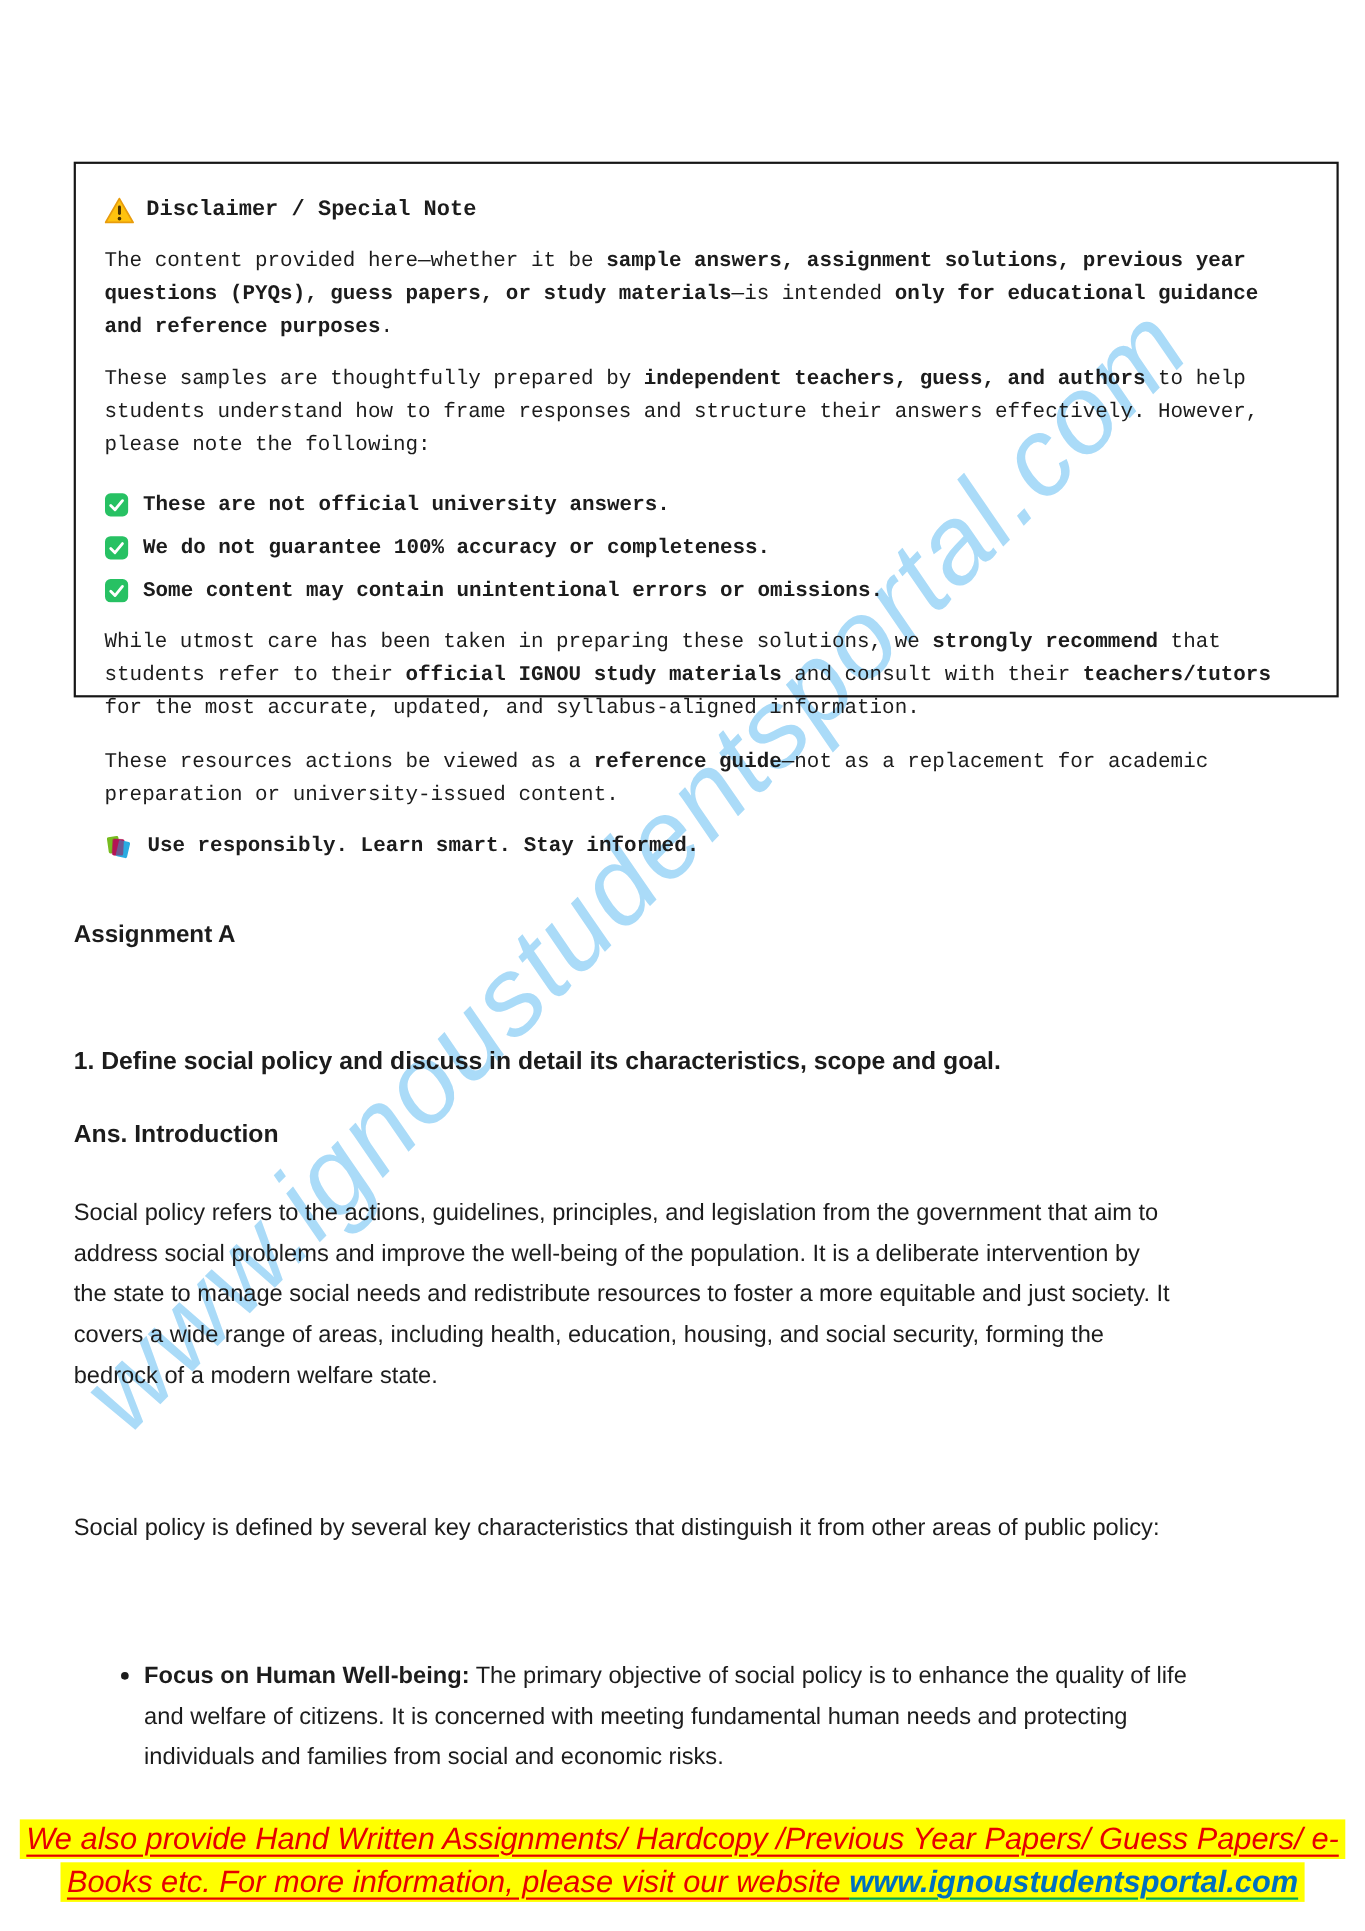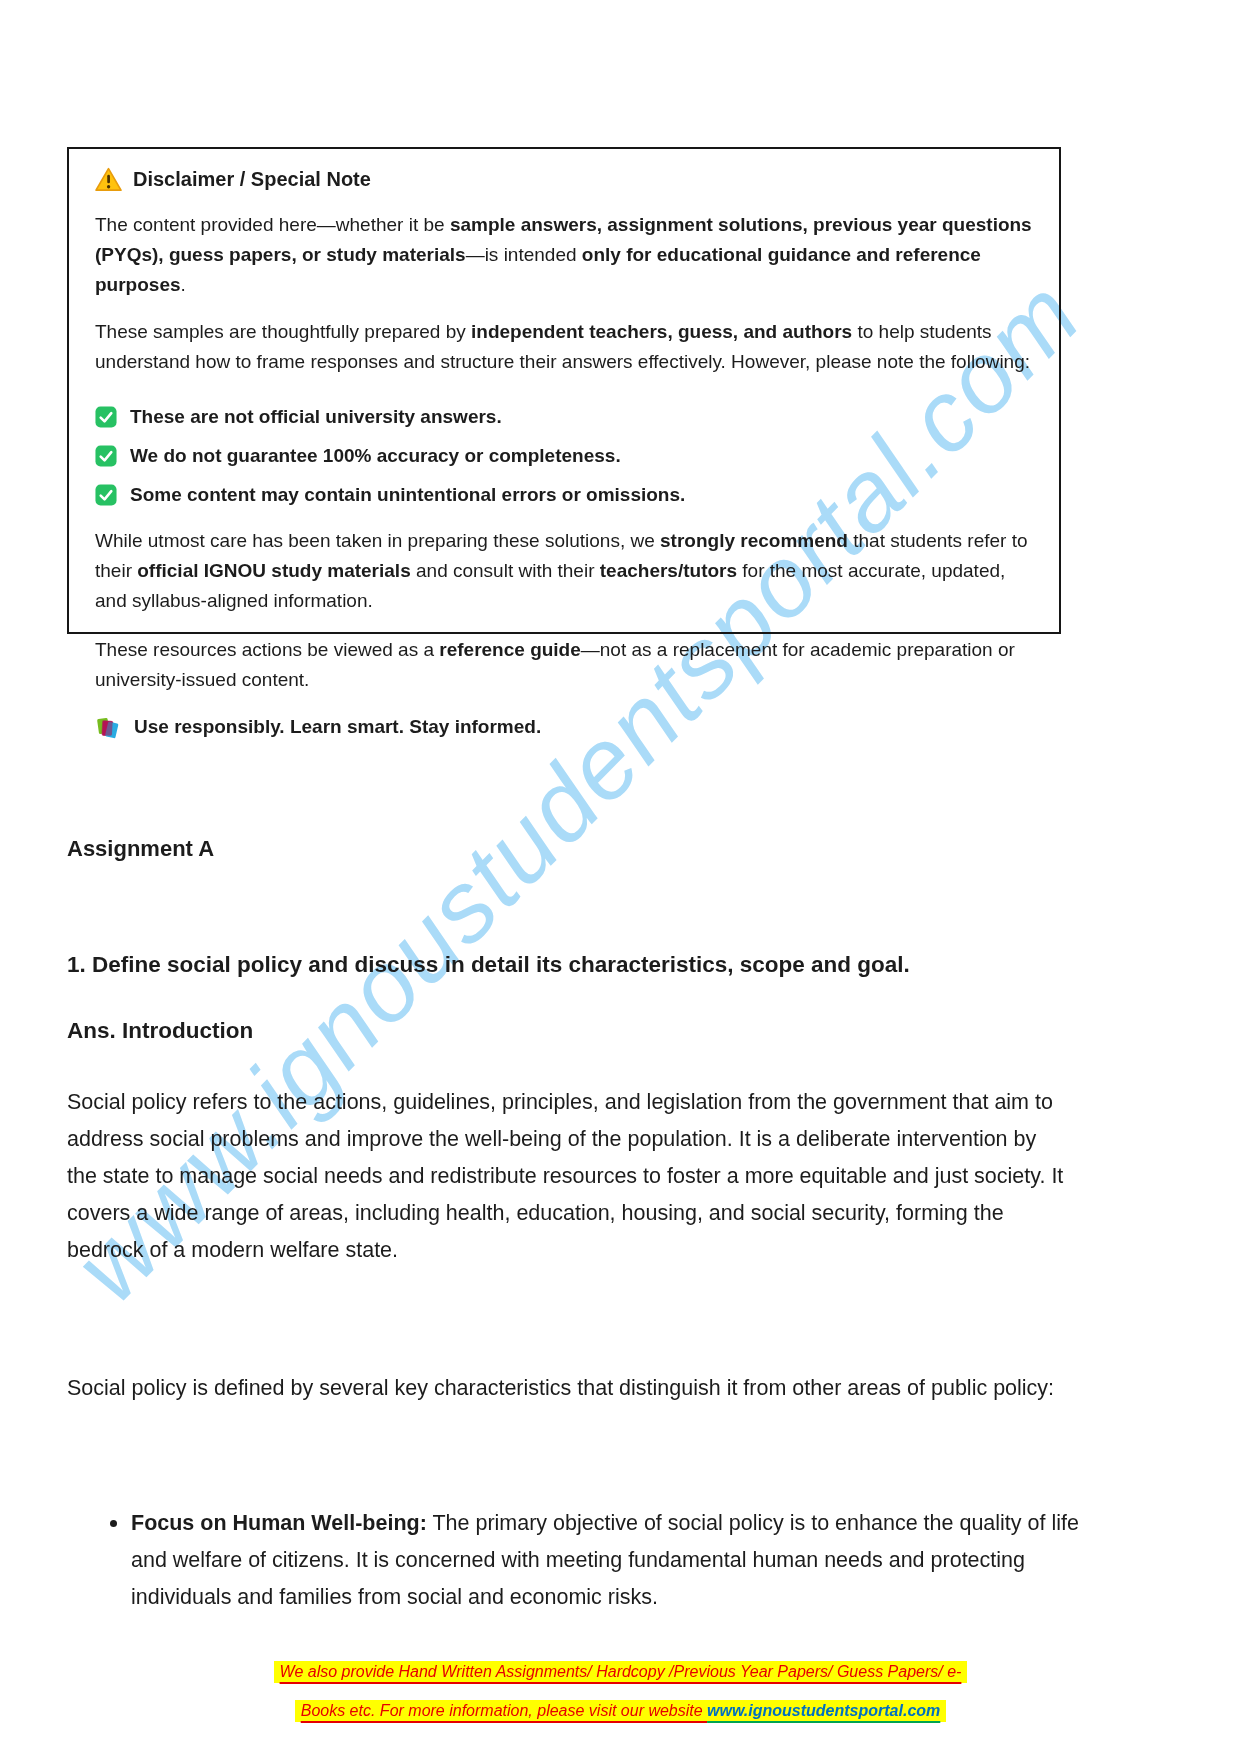--- a/index.html
+++ b/index.html
@@ -18,27 +18,27 @@
     font-size:100px;font-style:italic;font-weight:500;
     letter-spacing:2px;
     color:var(--watermark, #aadbf8);
     white-space:nowrap;
     z-index:0;
     pointer-events:none;
   }
   
   .disclaimer-box{
     position:absolute;left:67px;top:147px;
-    width:994px;height:487px;
+    width:1150px;height:487px;
     border:2px solid #161616;
     box-sizing:border-box;
-    padding:13px 26px 0 26px;
+    padding:25px 26px 0 26px;
     background:transparent;
     z-index:1;
-    font-size:19px;line-height:30px;
+    font-size:19px;line-height:30px;font-family:Liberation Mono, monospace;
   }
   .box-title{
     display:flex;align-items:center;gap:11px;
     font-size:20px;font-weight:bold;
     margin-top:2px;
   }
   .box-p{margin:0;padding:0;}
   .p1{margin-top:16px;}
   .p2{margin-top:17px;}
   .p3{margin-top:12px;}
@@ -87,21 +87,21 @@
     flex:0 0 auto;width:7px;height:7px;border-radius:50%;
     background:#1c1c1c;margin-top:15px;
   }
   .bullet-text{
     font-size:21.5px;line-height:37px;
   }
   
   .footer{
     position:absolute;left:0;top:1652px;width:1241px;
     text-align:center;z-index:1;
-    font-style:italic;font-size:16px;line-height:39px;
+    font-style:italic;font-size:28px;line-height:39px;
   }
   .hl{
     background:var(--highlight, #ffff00);
     padding:2px 6px 3px 6px;
   }
   .footer-red{
     color:var(--footer-red, #e60000);
     text-decoration:underline;
     text-decoration-color:var(--footer-red, #e60000);
     text-decoration-thickness:2px;

